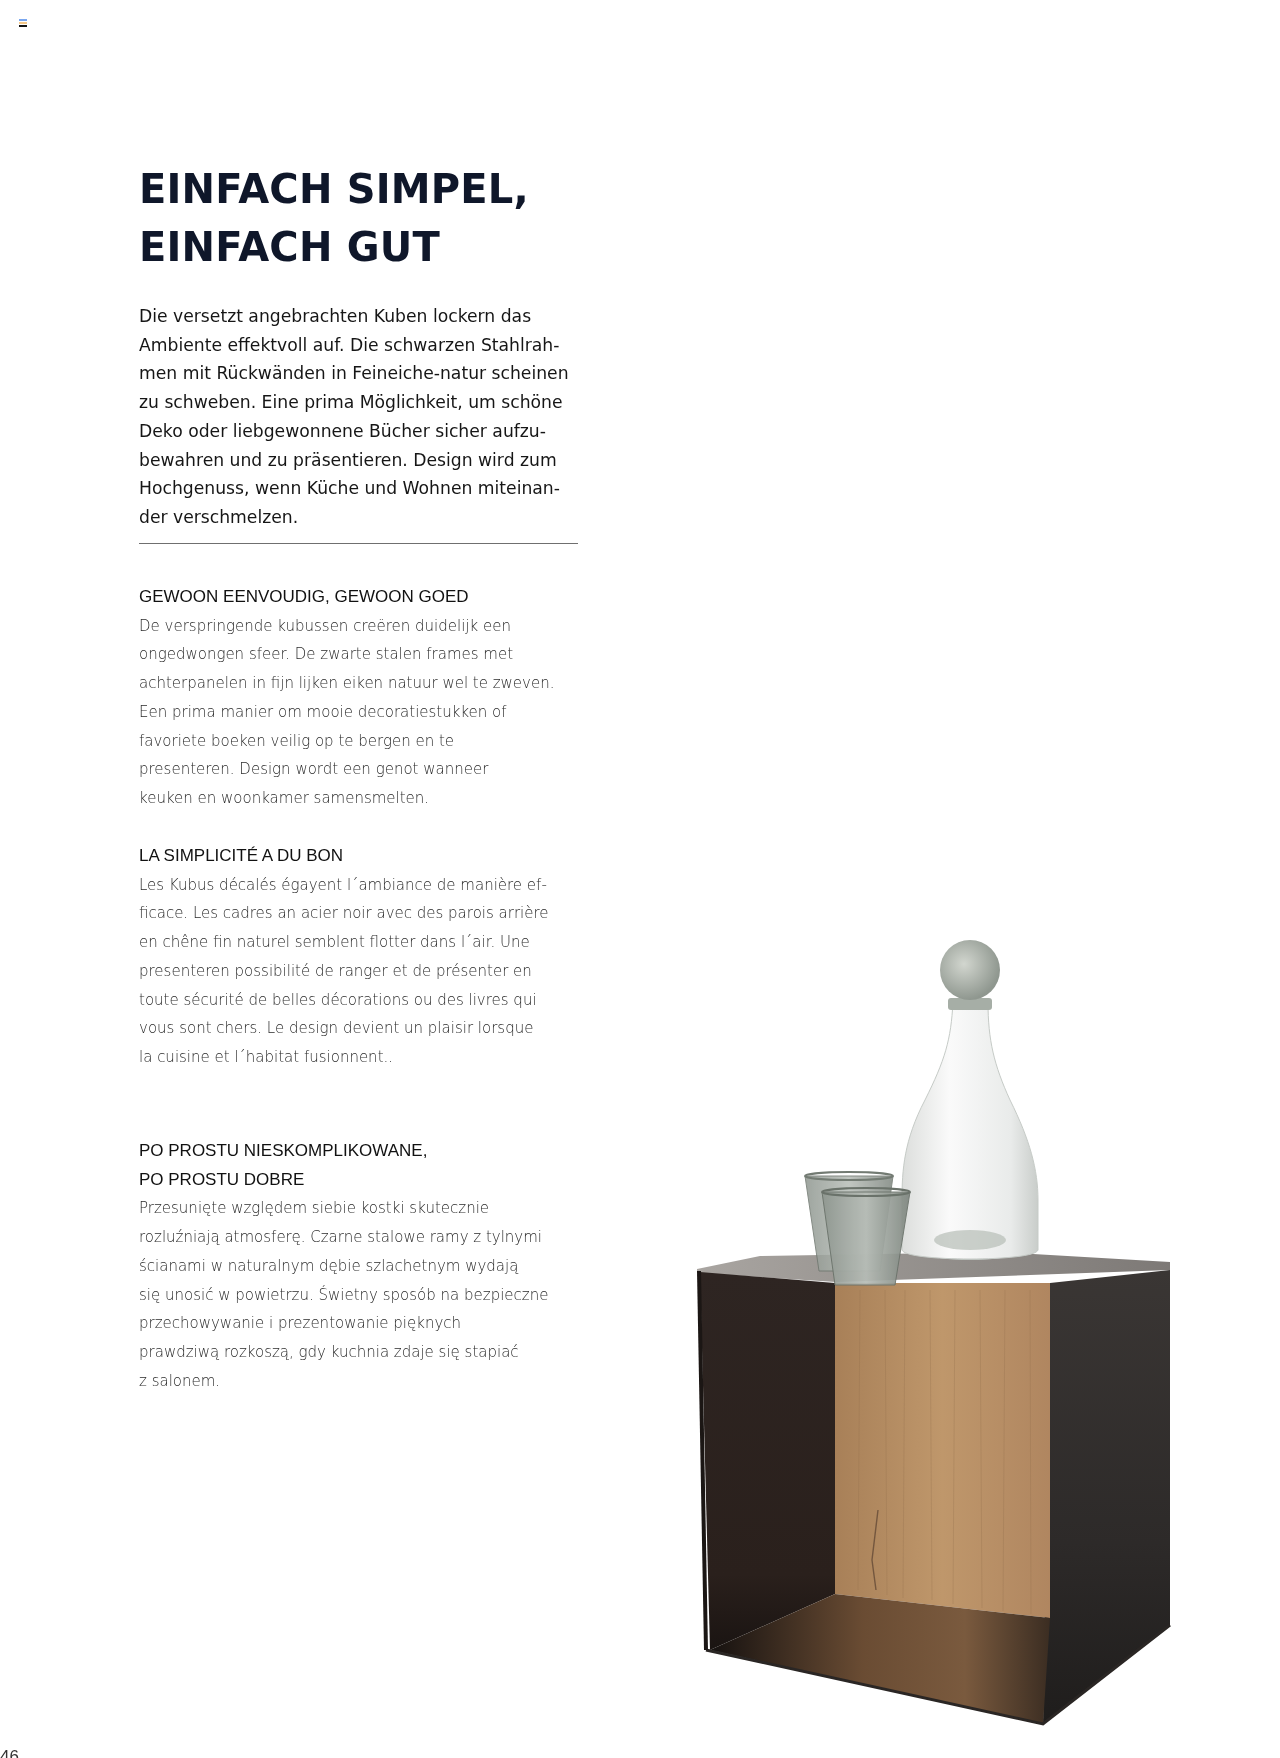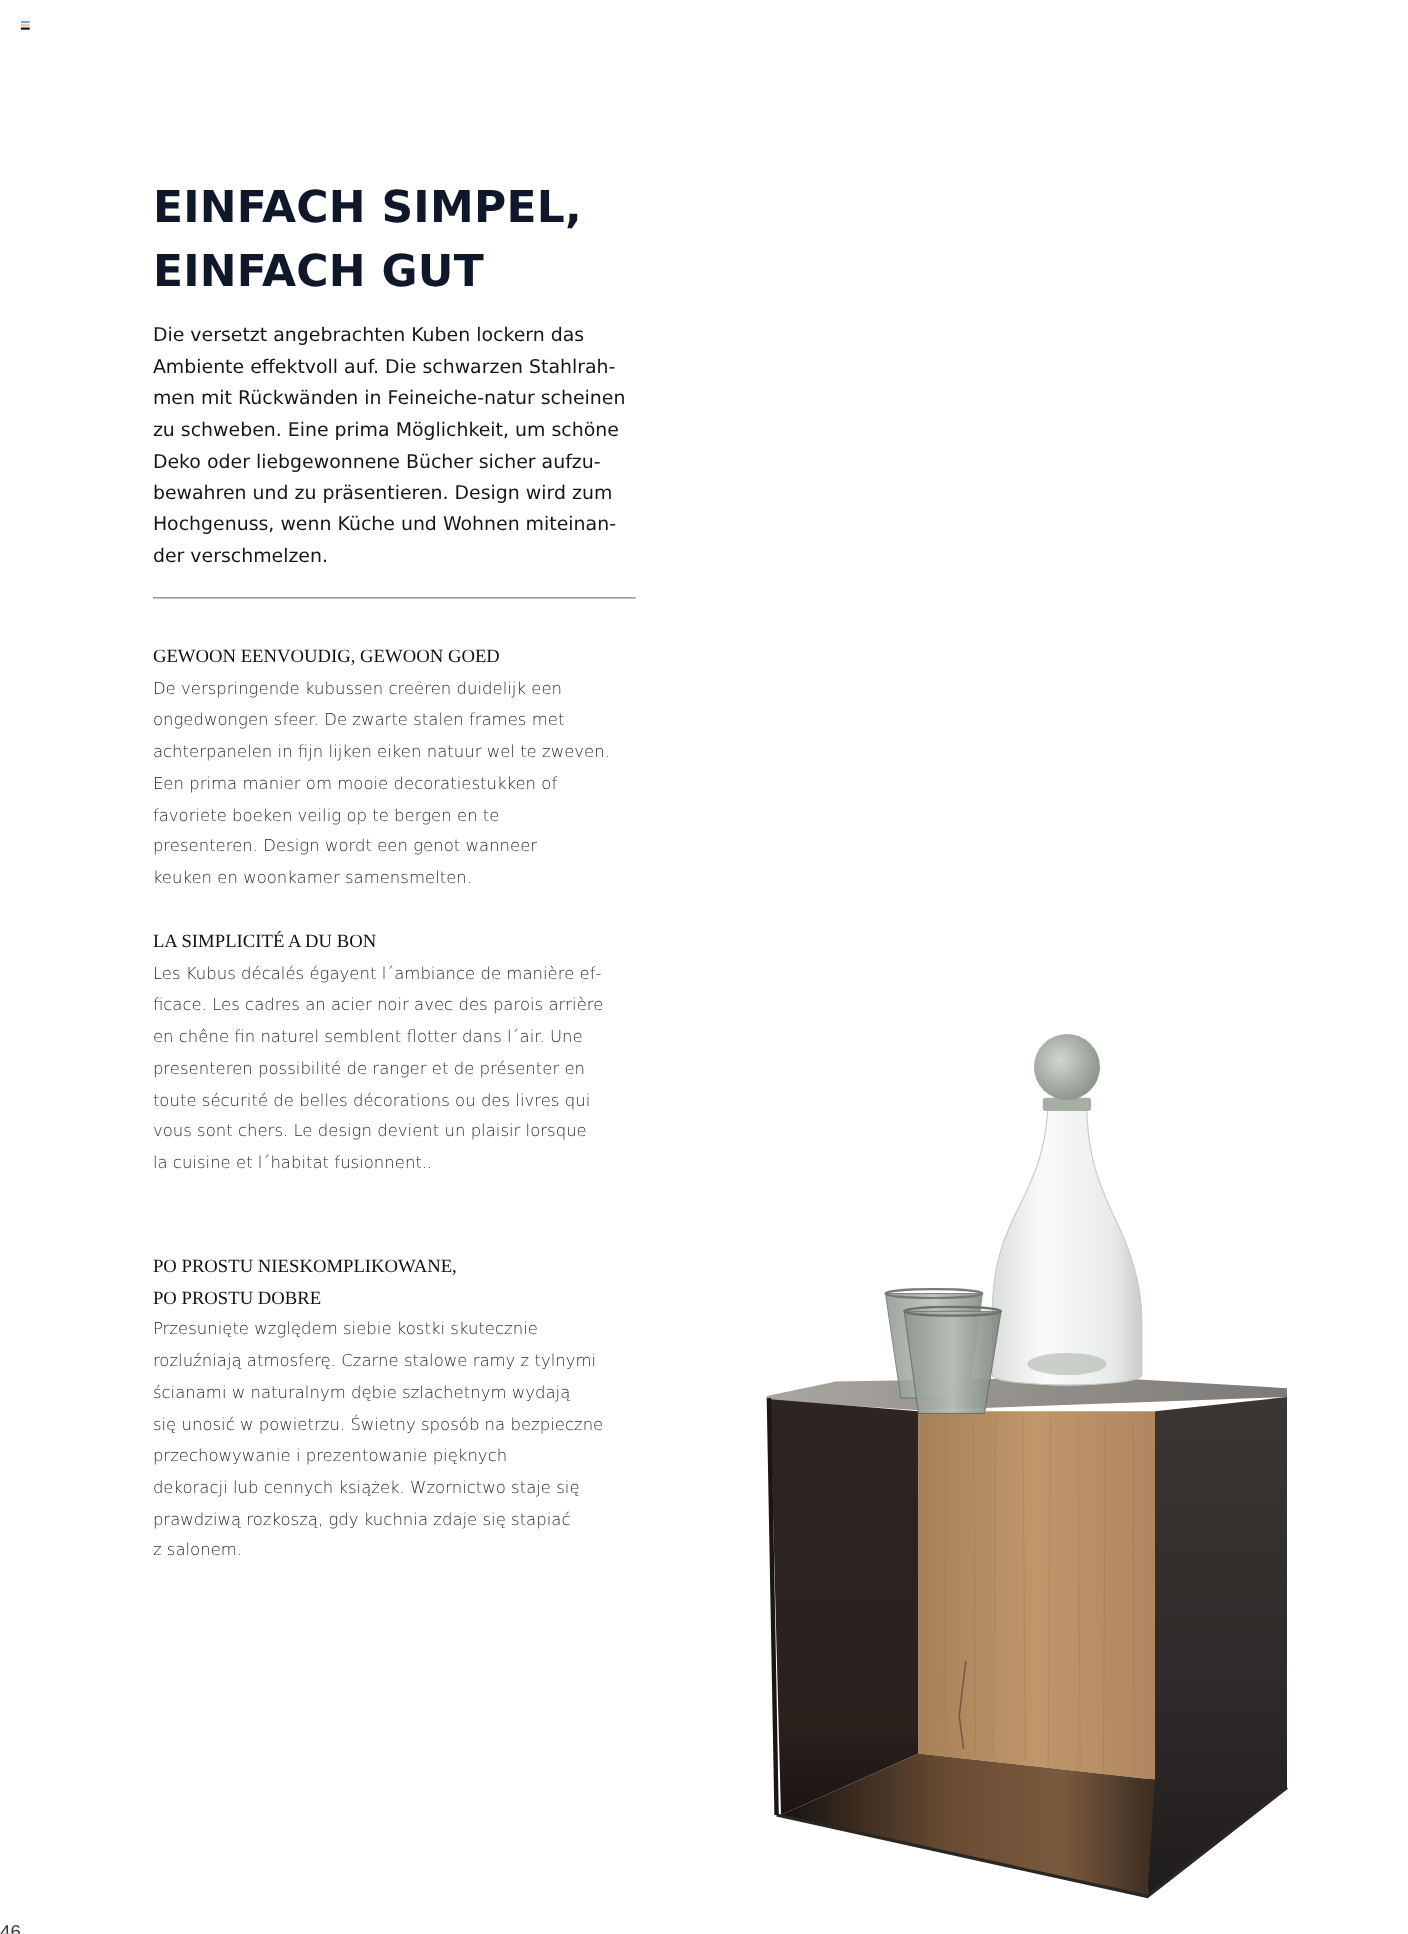--- a/index.html
+++ b/index.html
@@ -13,33 +13,33 @@
       display: flex; flex-direction: column; gap: 1px;
     }
     .menu-icon span { display: block; height: 2px; width: 8px; }
     .title {
       position: absolute; left: 139px; top: 160px; margin: 0;
       font-family: "DejaVu Sans", sans-serif; font-weight: 700;
       font-size: 40px; line-height: 58px; letter-spacing: 0.2px; color: #0f172a;
       white-space: nowrap;
     }
     .intro {
-      position: absolute; left: 139px; top: 291px; width: 440px; margin: 0;
+      position: absolute; left: 139px; top: 302px; width: 440px; margin: 0;
       font-family: "DejaVu Sans", sans-serif; font-weight: 500;
       font-size: 17.2px; line-height: 28.7px; color: #161616;
     }
     .intro .ln, .section .ln { display: block; white-space: nowrap; }
     .divider {
       position: absolute; left: 139px; top: 543px; width: 439px; height: 1px;
       background: #6f6f6f;
     }
     .section { position: absolute; left: 139px; width: 450px; }
     .section h3 {
       margin: 0; font-weight: 500; font-size: 17px; line-height: 28.7px;
-      color: #111; font-family: Liberation Serif, serif; white-space: nowrap;
+      color: #111; font-family: Liberation Sans, sans-serif; white-space: nowrap;
     }
     .section p {
       margin: 0; font-weight: 300; font-size: 15px; line-height: 28.7px;
       color: #2b2b2b; font-family: "DejaVu Sans", sans-serif;
     }
     #sec-nl { top: 583px; }
     #sec-fr { top: 842px; }
     #sec-pl { top: 1137px; }
     .page-number {
       position: absolute; left: 0; top: 1746px; font-size: 17px; line-height: 22px;
@@ -108,21 +108,20 @@
   <h3>
     <span class="ln">PO PROSTU NIESKOMPLIKOWANE,</span>
     <span class="ln">PO PROSTU DOBRE</span>
   </h3>
   <p>
     <span class="ln">Przesunięte względem siebie kostki skutecznie</span>
     <span class="ln">rozluźniają atmosferę. Czarne stalowe ramy z tylnymi</span>
     <span class="ln">ścianami w naturalnym dębie szlachetnym wydają</span>
     <span class="ln">się unosić w powietrzu. Świetny sposób na bezpieczne</span>
     <span class="ln">przechowywanie i prezentowanie pięknych</span>
-    <span class="ln">dekoracji lub cennych książek. Wzornictwo staje się</span>
     <span class="ln">prawdziwą rozkoszą, gdy kuchnia zdaje się stapiać</span>
     <span class="ln">z salonem.</span>
   </p>
 </section>
 
 <div class="product-image">
   <svg width="490" height="810" viewBox="690 920 490 810" xmlns="http://www.w3.org/2000/svg">
     <defs>
       <linearGradient id="gOak" x1="0" y1="0" x2="1" y2="0">
         <stop offset="0" stop-color="#a88058"></stop>

